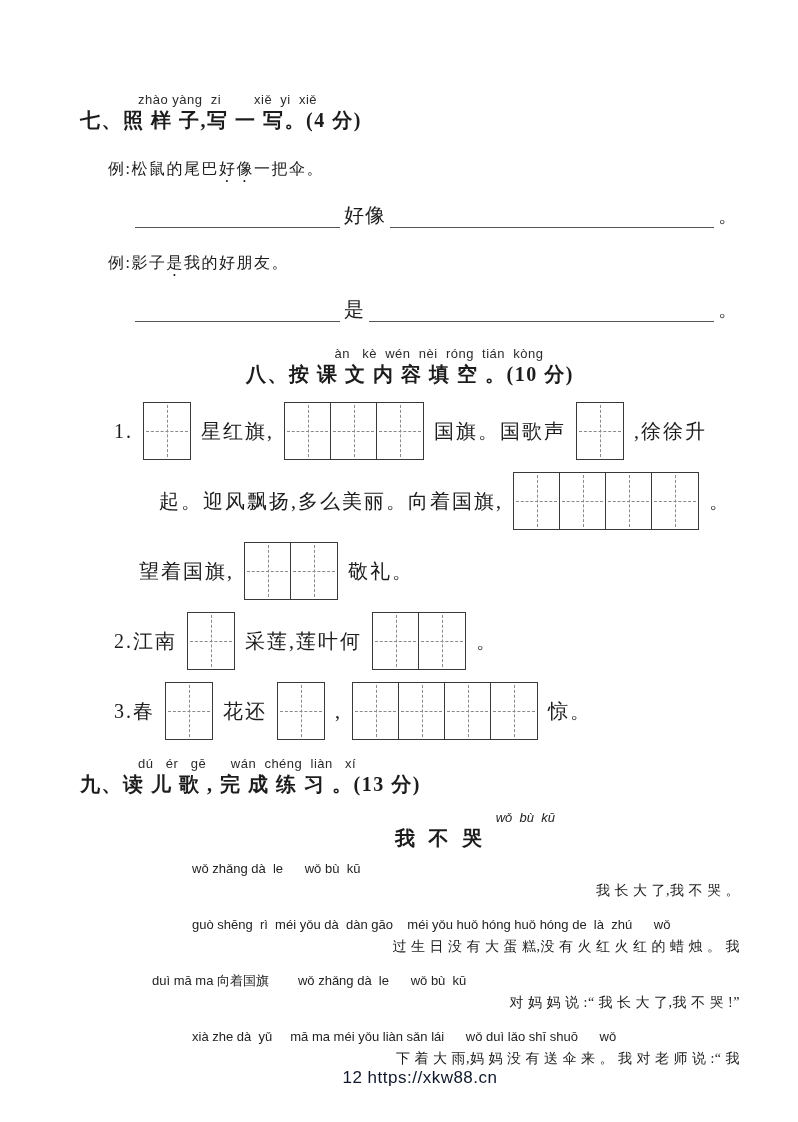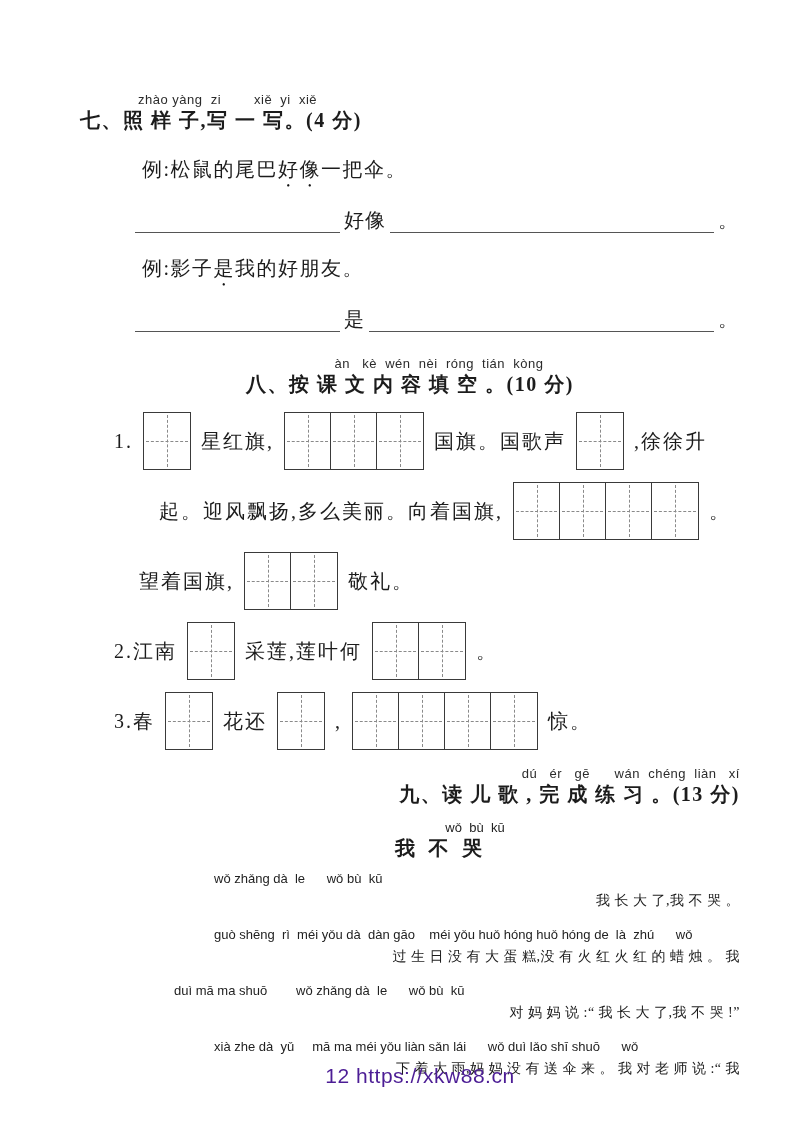--- a/index.html
+++ b/index.html
@@ -18,21 +18,21 @@
     font-size:13px; color:#2b2b2b; letter-spacing:.5px;
     margin-left:58px; white-space:pre; line-height:15px;
   }
   .sec-title {
     font-size:20px; font-weight:700; letter-spacing:1.5px;
     line-height:27px; white-space:pre;
   }
 
   
   .example {
-    font-size:20px; letter-spacing:1.5px; margin:20px 0 6px 62px;
+    font-size:16px; letter-spacing:1.5px; margin:20px 0 6px 28px;
     line-height:30px;
   }
   .em {
     -webkit-text-emphasis:filled dot #111; text-emphasis:filled dot #111;
     -webkit-text-emphasis-position:under right; text-emphasis-position:under right;
   }
   .blank-line {
     display:flex; align-items:flex-end; margin:16px 2px 8px 55px;
     font-size:20px; line-height:26px;
   }
@@ -54,45 +54,45 @@
   .cell::before {
     content:""; position:absolute; left:50%; top:2px; bottom:2px;
     border-left:1px dashed #8a8a8a;
   }
   .cell::after {
     content:""; position:absolute; top:50%; left:2px; right:2px;
     border-top:1px dashed #8a8a8a;
   }
 
   
-  .sec9 { margin-top:16px;text-align:right; }
+  .sec9 { margin-top:16px; }
   .poem-title { margin:12px 0 10px 315px; text-align:left; width:160px; }
   .poem-title .p-pinyin {
     font-family:"Liberation Sans", sans-serif; font-size:13px; color:#222;
-    white-space:pre; text-align:center; line-height:15px;
+    white-space:pre; text-align:right; line-height:15px;font-style:italic;
   }
   .poem-title .p-text {
     font-family:"Liberation Sans", sans-serif; font-size:20px; font-weight:700;
     letter-spacing:4px; text-align:left; line-height:26px;
   }
-  .poem-body { margin-left:94px; }
+  .poem-body { margin-left:72px; }
   .poem-line { margin-bottom:13px; margin-left:40px; }
   .poem-line:nth-child(3) { margin-left:0; }
   .poem-pinyin {
     font-family:"Liberation Sans", sans-serif; font-size:13px; color:#222;
     white-space:pre; line-height:16px;
   }
   .poem-text { font-size:14px; white-space:pre; line-height:27px; letter-spacing:.5px;text-align:right; }
 
   
   .footer {
     position:absolute; left:0; right:0; bottom:34px;
     text-align:center; padding-left:42px;
     font-family:"Liberation Sans", sans-serif;
-    font-size:21px; color:#4c1d95; letter-spacing:.5px;
+    font-size:17px; color:#0f172a; letter-spacing:.5px;
   }
 </style>
 </head>
 <body>
 
 <div class="page">
 
   <div class="sec-header">
     <div class="pinyin-line">zhào yàng  zi        xiě  yi  xiě</div>
     <div class="sec-title">七、照 样 子,写 一 写。(4 分)</div>
@@ -202,21 +202,21 @@
   <div class="poem-body">
       <div class="poem-line">
         <div class="poem-pinyin">wǒ zhǎng dà  le      wǒ bù  kū</div>
         <div class="poem-text">我 长 大 了,我 不 哭 。</div>
       </div>
       <div class="poem-line">
         <div class="poem-pinyin">guò shēng  rì  méi yǒu dà  dàn gāo    méi yǒu huǒ hóng huǒ hóng de  là  zhú      wǒ</div>
         <div class="poem-text">过 生 日 没 有 大 蛋 糕,没 有 火 红 火 红 的 蜡 烛 。 我</div>
       </div>
       <div class="poem-line">
-        <div class="poem-pinyin">duì mā ma shuō        wǒ zhǎng dà  le      wǒ bù  kū</div>
+        <div class="poem-pinyin">duì mā ma 向着国旗        wǒ zhǎng dà  le      wǒ bù  kū</div>
         <div class="poem-text">对 妈 妈 说 :“ 我 长 大 了,我 不 哭 !”</div>
       </div>
       <div class="poem-line">
         <div class="poem-pinyin">xià zhe dà  yǔ     mā ma méi yǒu liàn sǎn lái      wǒ duì lǎo shī shuō      wǒ</div>
         <div class="poem-text">下 着 大 雨,妈 妈 没 有 送 伞 来 。 我 对 老 师 说 :“ 我</div>
       </div>
     </div>
 
   <div class="footer">12 https://xkw88.cn</div>
 </div>

